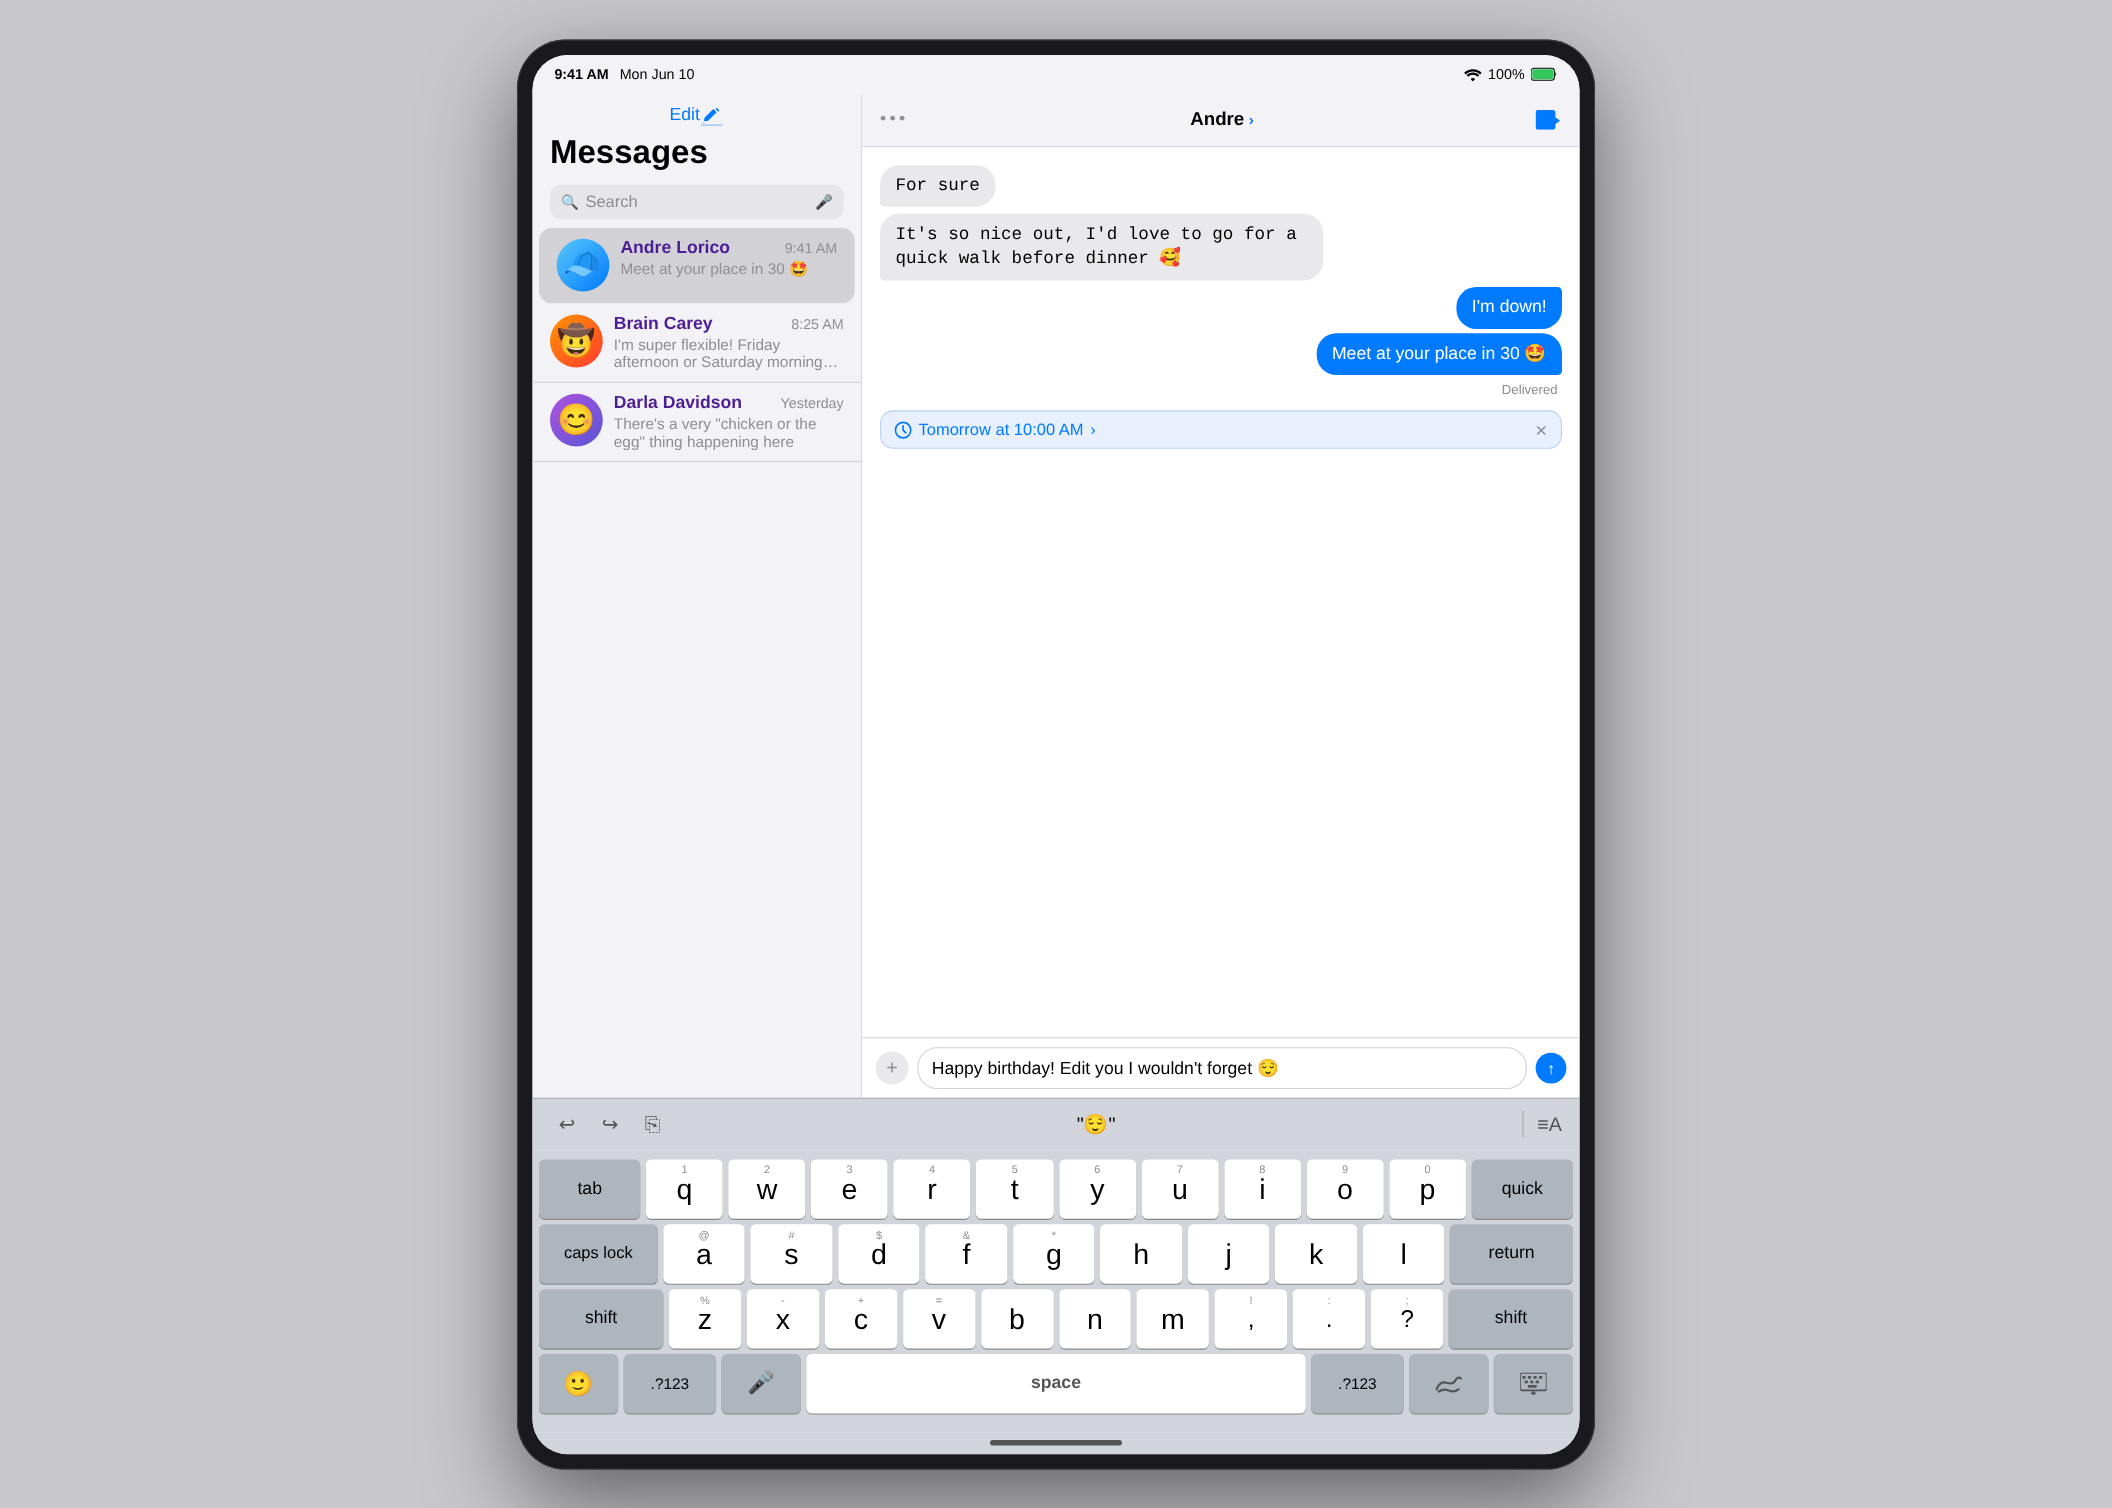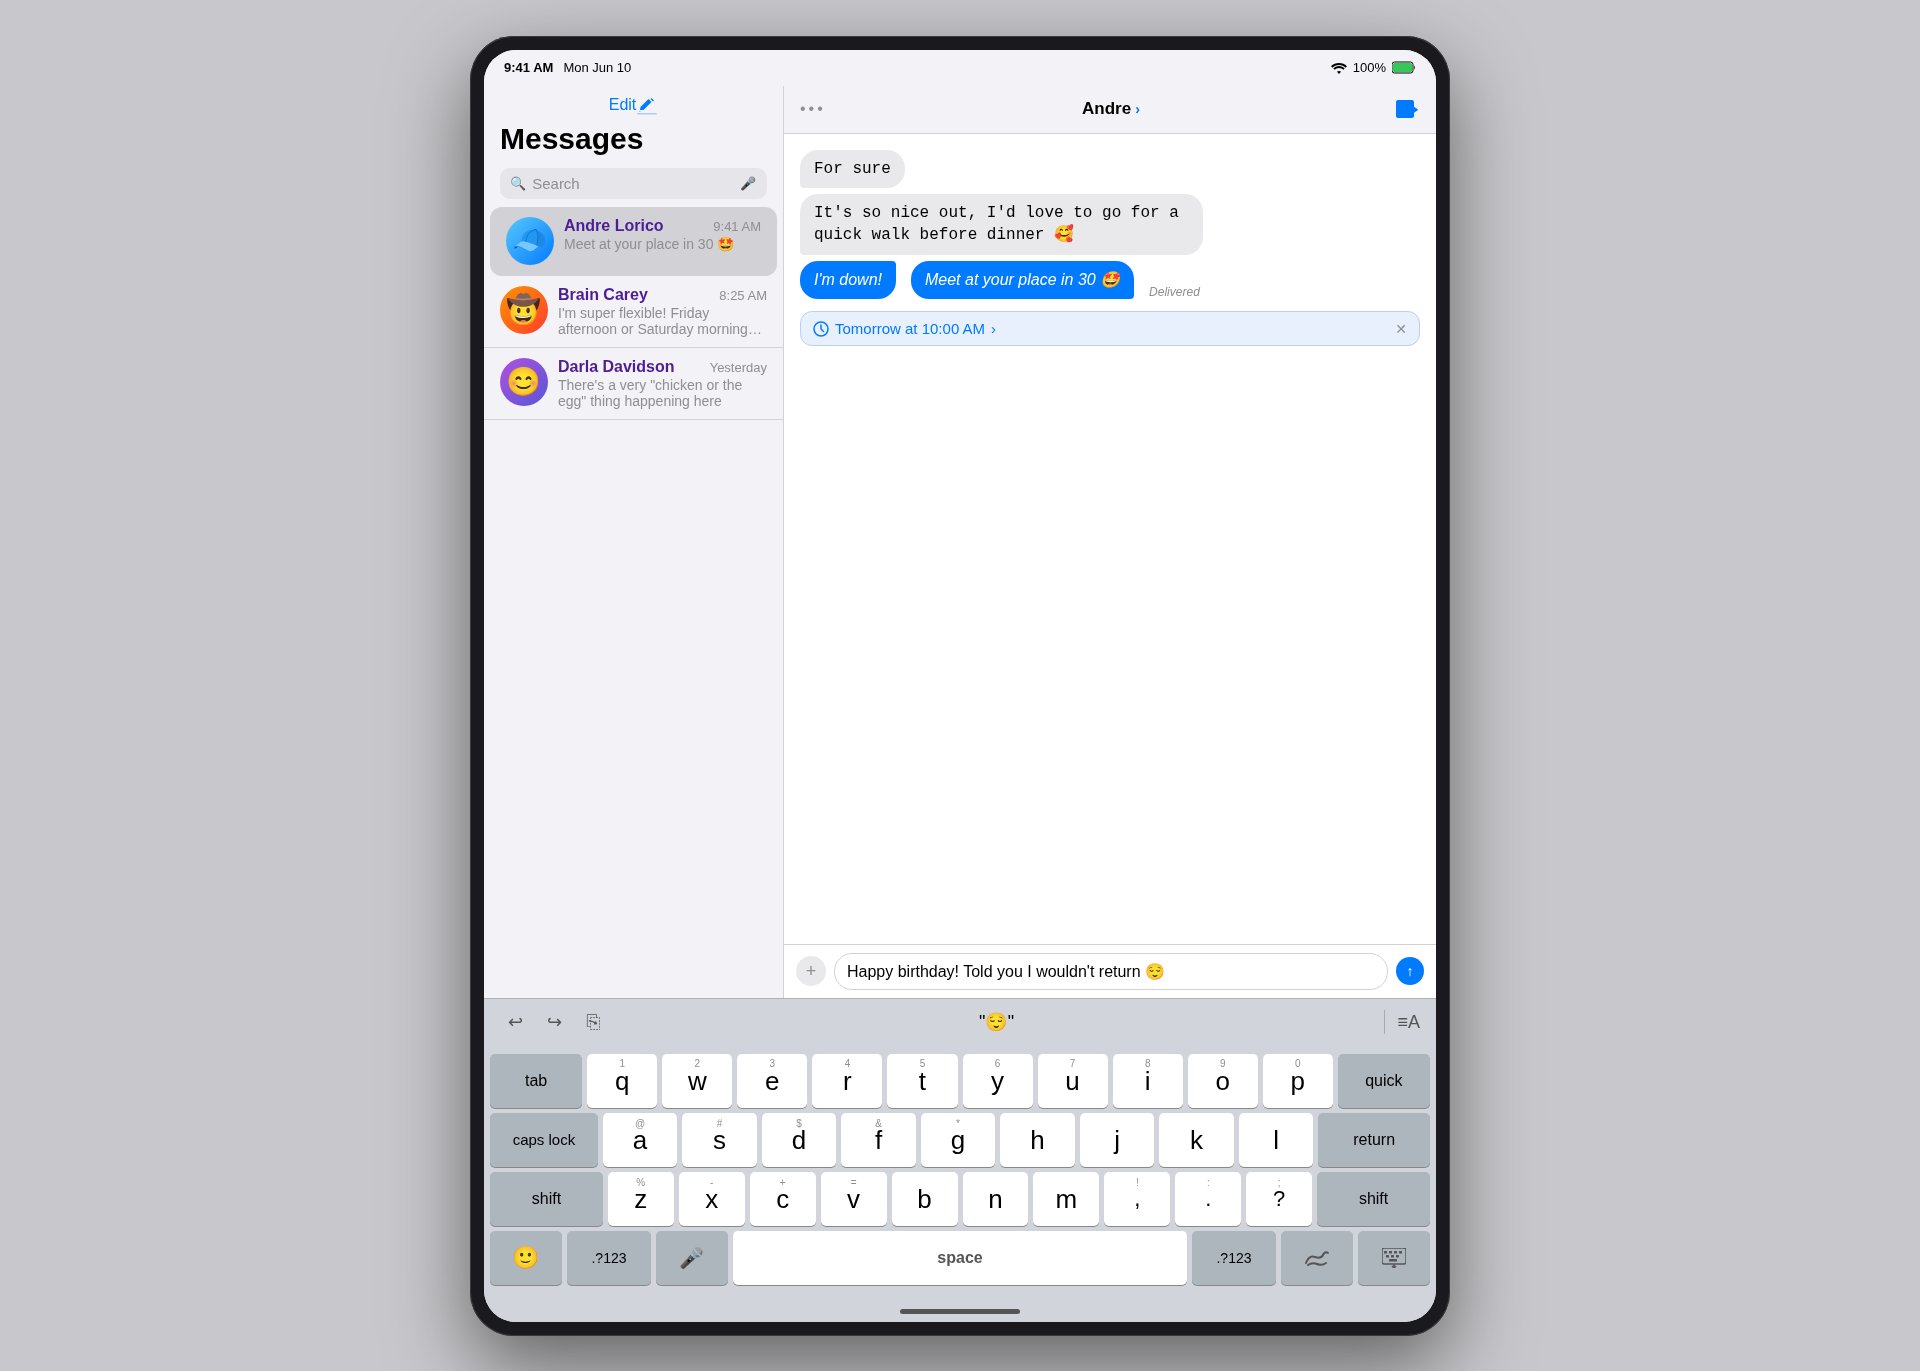--- a/index.html
+++ b/index.html
@@ -523,21 +523,21 @@
           </div>
           <svg width="24" height="18" viewBox="0 0 24 18" fill="#007aff">
             <path d="M0 2C0 .9.9 0 2 0h14c1.1 0 2 .9 2 2v14c0 1.1-.9 2-2 2H2c-1.1 0-2-.9-2-2V2zm17 4l5 3.5L22 10l-5 3.5V6z"></path>
           </svg>
         </div>
 
         <div class="messages-area">
           <div class="msg-bubble msg-received">For sure</div>
           <div class="msg-bubble msg-received">It's so nice out, I'd love to go for a quick walk before dinner 🥰</div>
 
-          <div style="display:flex; align-items:flex-end; gap:15px;font-style:italic;">
+          <div style="display:flex; flex-direction:column; align-items:flex-end; gap:4px;">
             <div class="msg-bubble msg-sent" style="border-bottom-right-radius:18px; border-top-right-radius:4px;">I'm down!</div>
             <div class="msg-bubble msg-sent">Meet at your place in 30 🤩</div>
             <div class="delivered-text">Delivered</div>
           </div>
 
           <div class="scheduled-banner">
             <div class="scheduled-left">
               <svg width="16" height="16" viewBox="0 0 16 16" fill="#007aff">
                 <circle cx="8" cy="8" r="7" fill="none" stroke="#007aff" stroke-width="1.5"></circle>
                 <path d="M8 4v4l2.5 2.5" stroke="#007aff" stroke-width="1.5" fill="none" stroke-linecap="round"></path>
@@ -546,21 +546,21 @@
               <span style="color:#007aff;">›</span>
             </div>
             <span class="scheduled-close">✕</span>
           </div>
 
         </div>
 
         <div class="input-area">
           <div class="input-plus">+</div>
           <div class="input-box">
-            <span class="input-text">Happy birthday! Told you I wouldn't return 😌</span>
+            <span class="input-text">Happy birthday! Edit you I wouldn't forget 😌</span>
           </div>
           <div class="input-send">
             <span>↑</span>
           </div>
         </div>
 
       </div>
     </div>
 
     <div class="keyboard-toolbar">

